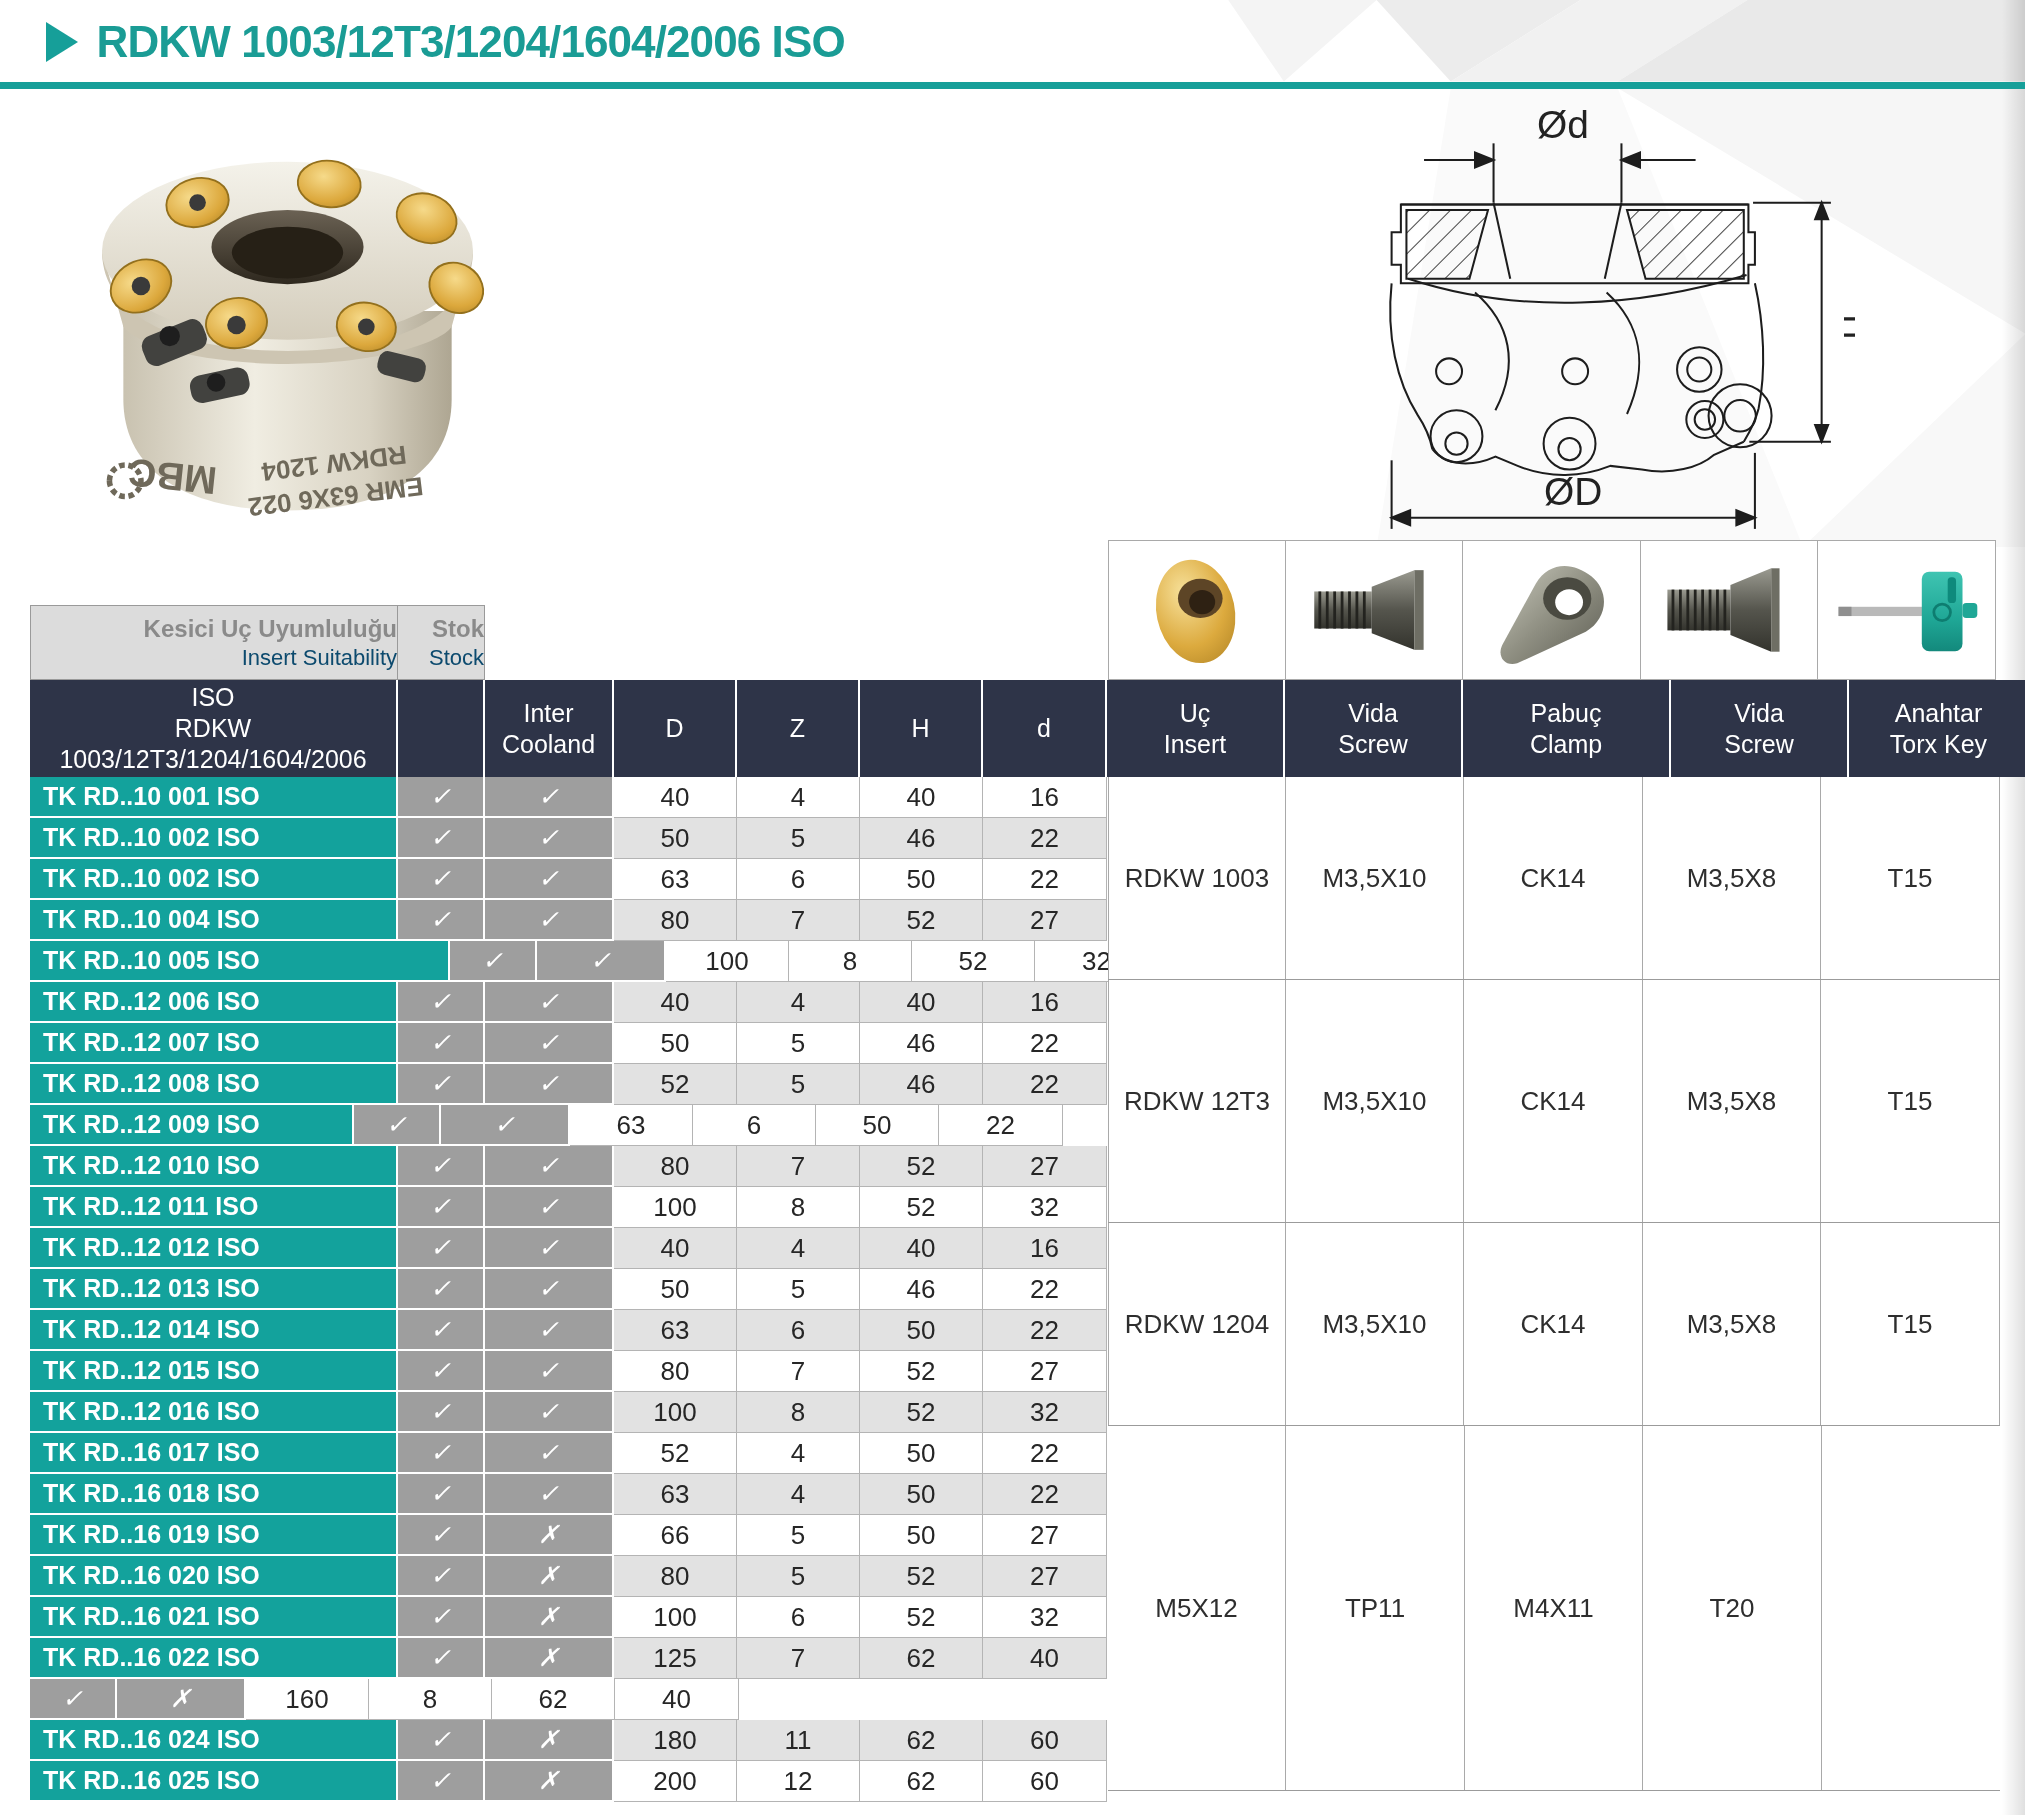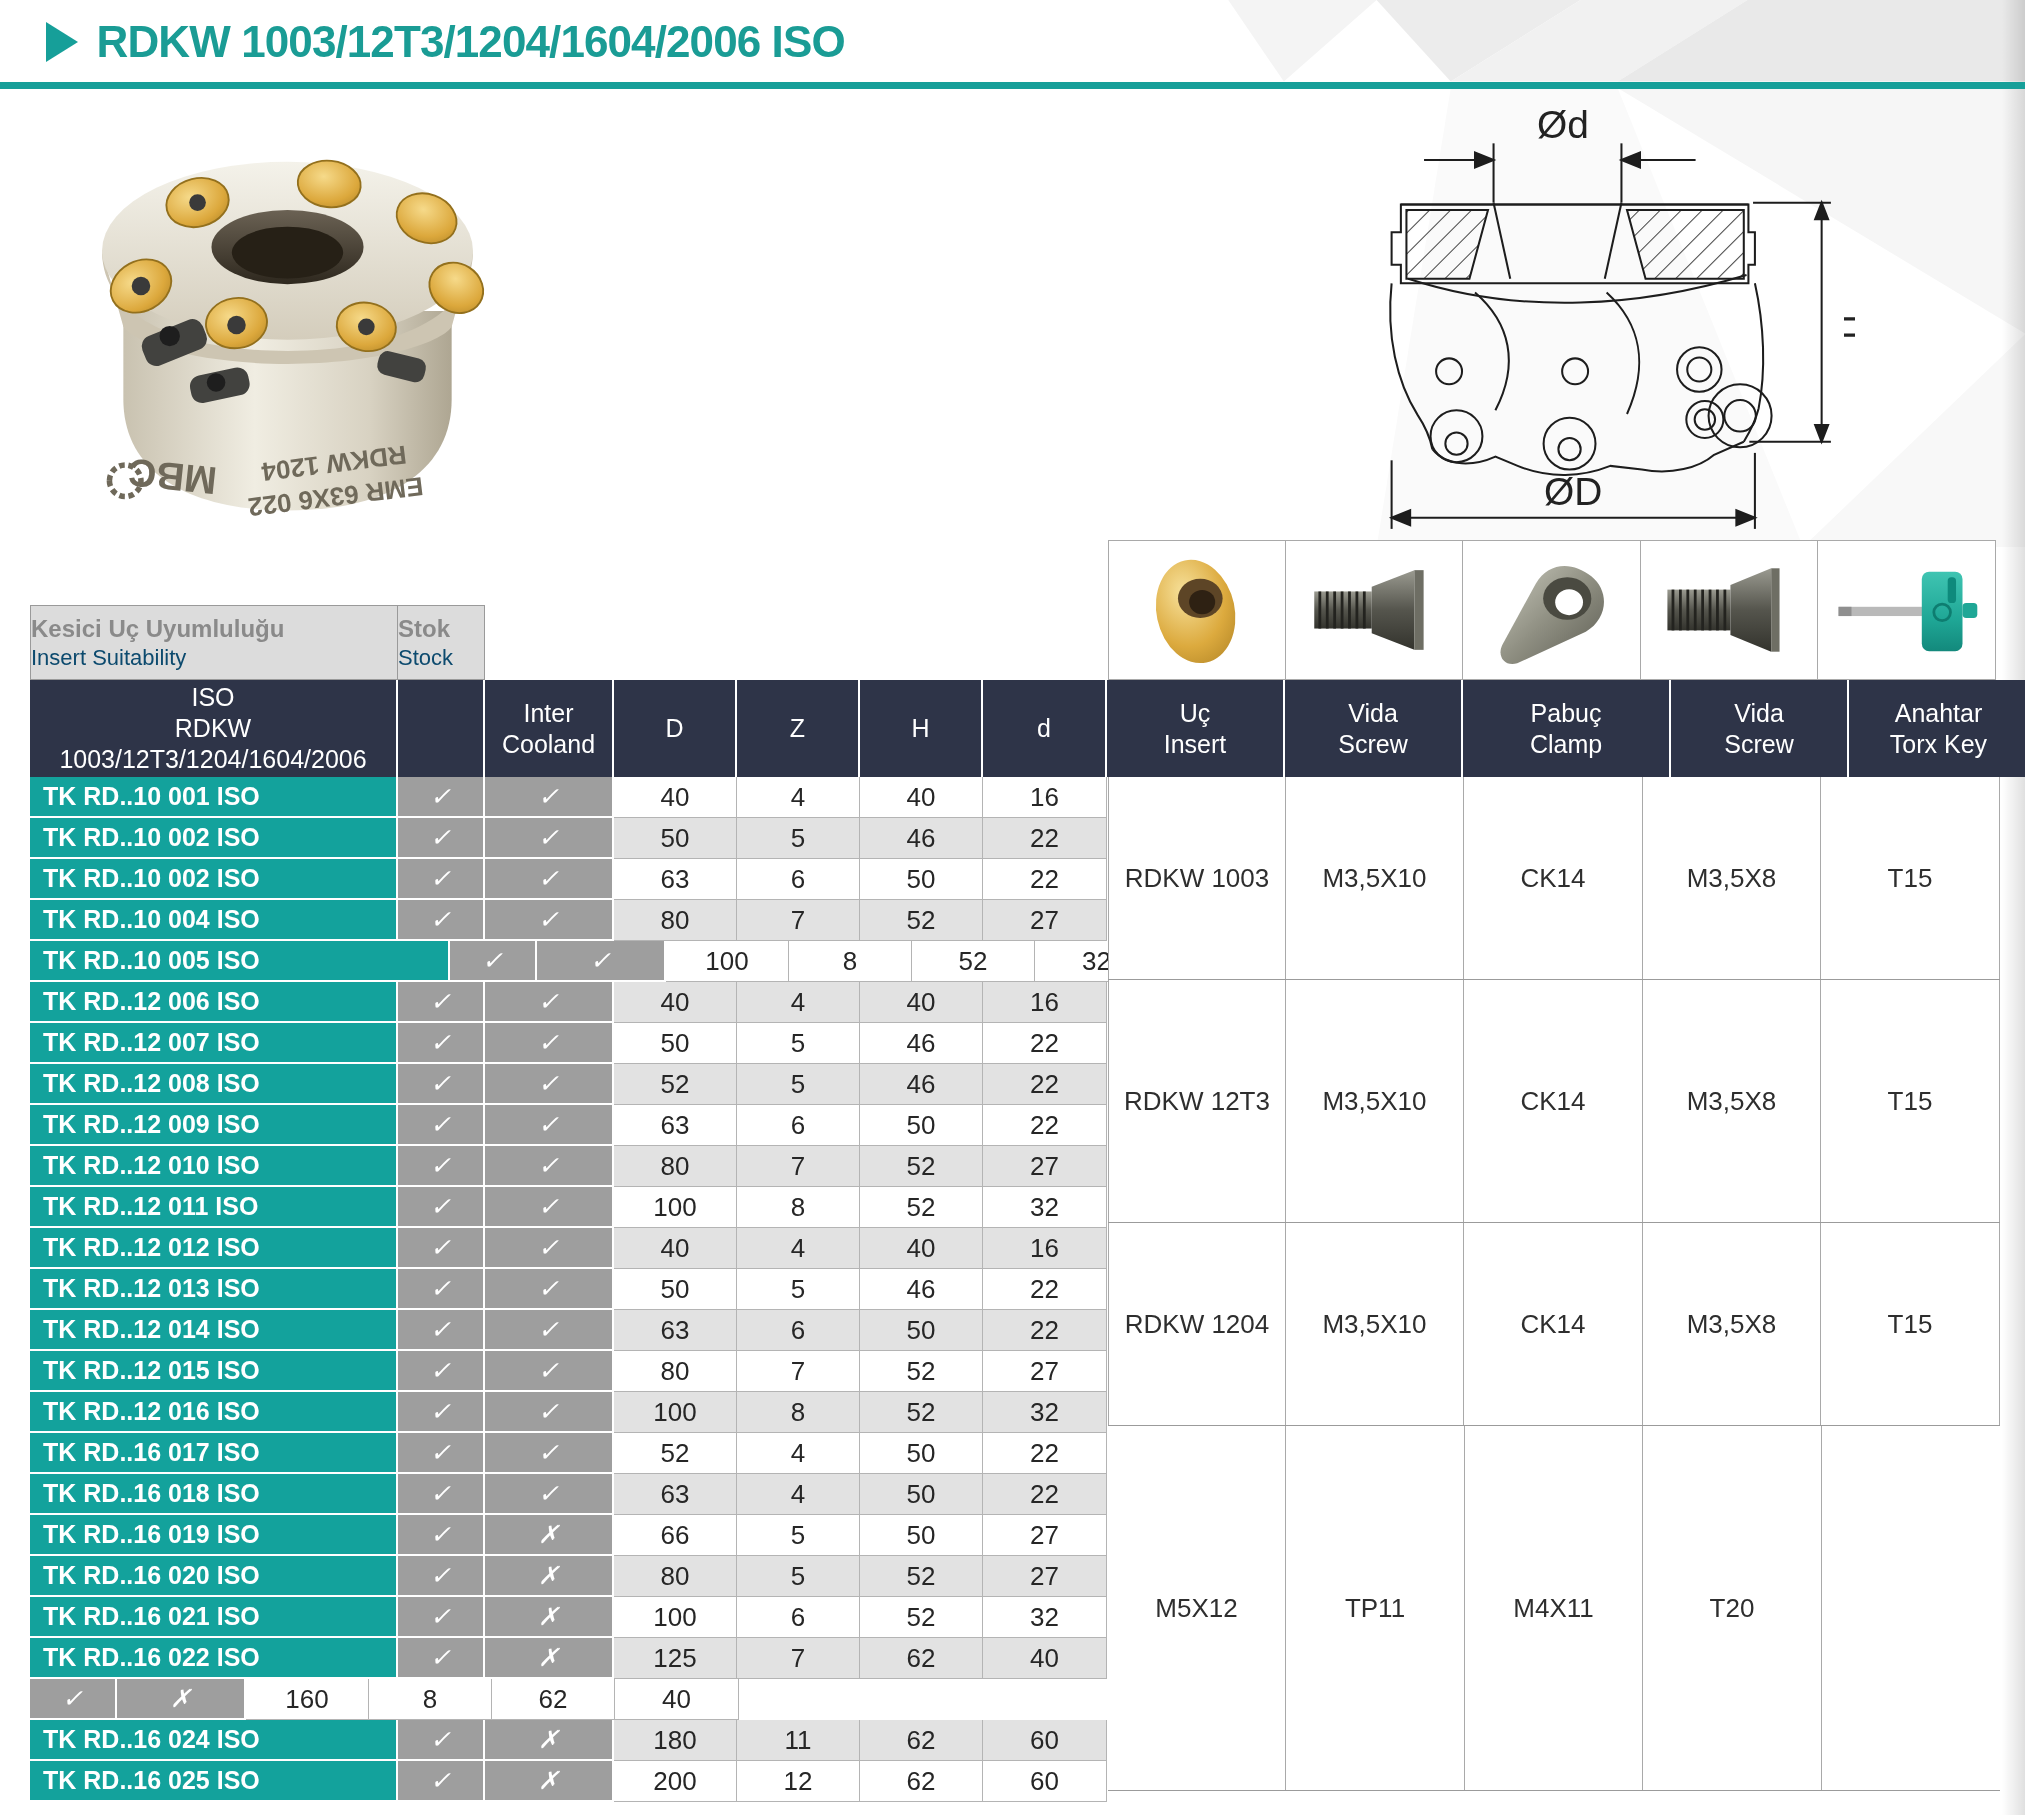--- a/index.html
+++ b/index.html
@@ -14,21 +14,21 @@
   
   #edge{position:absolute;right:0;top:0;width:24px;height:1815px;
         background:linear-gradient(to right, rgba(0,0,0,0), rgba(0,0,0,0.13));}
   
   #parts{position:absolute;left:1108px;top:540px;display:flex;height:140px;}
   .part{background:#fff;border:0.9px solid #a9a9a9;display:flex;align-items:center;justify-content:center;box-sizing:border-box;}
   .part + .part{margin-left:-0.9px;}
   
   #mini{position:absolute;left:30px;top:605px;display:flex;height:75px;}
   .mini-cell{background:#dcdcdc;border:0.9px solid #9a9a9a;box-sizing:border-box;display:flex;flex-direction:column;
-             align-items:flex-start;justify-content:center;line-height:29px;}
+             align-items:flex-end;justify-content:center;line-height:29px;}
   .mini-cell + .mini-cell{border-left:none;}
   .mini-tr{font-weight:bold;font-size:24px;color:#8a8a8a;}
   .mini-en{font-size:22px;color:#0c4a6e;}
   
   #thead{position:absolute;left:30px;top:680px;display:flex;height:97px;}
   .hc{background:#2e3448;color:#fff;box-sizing:border-box;display:flex;flex-direction:column;
       justify-content:center;align-items:center;font-size:25px;line-height:31px;border-right:2.8px solid #fff;}
   
   #rows{position:absolute;left:30px;top:777px;}
   .trow{display:flex;height:41px;}
@@ -405,21 +405,21 @@
       <div class="trow">
         <div class="c-name" style="width: 368px;">TK RD..12 008 ISO</div>
         <div class="c-chk" style="width: 87px;">✓</div>
         <div class="c-chk" style="width: 129px;">✓</div>
         <div class="c-num alt" style="width: 123px;">52</div>
         <div class="c-num alt" style="width: 123px;">5</div>
         <div class="c-num alt" style="width: 123px;">46</div>
         <div class="c-num alt" style="width: 124px;">22</div>
       </div>
       <div class="trow">
-        <div class="c-name" style="width: 368px;">TK RD..12 009 ISO</div>
+        <div class="c-name" style="width: 324px;">TK RD..12 009 ISO</div>
         <div class="c-chk" style="width: 87px;">✓</div>
         <div class="c-chk" style="width: 129px;">✓</div>
         <div class="c-num" style="width: 123px;">63</div>
         <div class="c-num" style="width: 123px;">6</div>
         <div class="c-num" style="width: 123px;">50</div>
         <div class="c-num" style="width: 124px;">22</div>
       </div>
       <div class="trow">
         <div class="c-name" style="width: 368px;">TK RD..12 010 ISO</div>
         <div class="c-chk" style="width: 87px;">✓</div>

